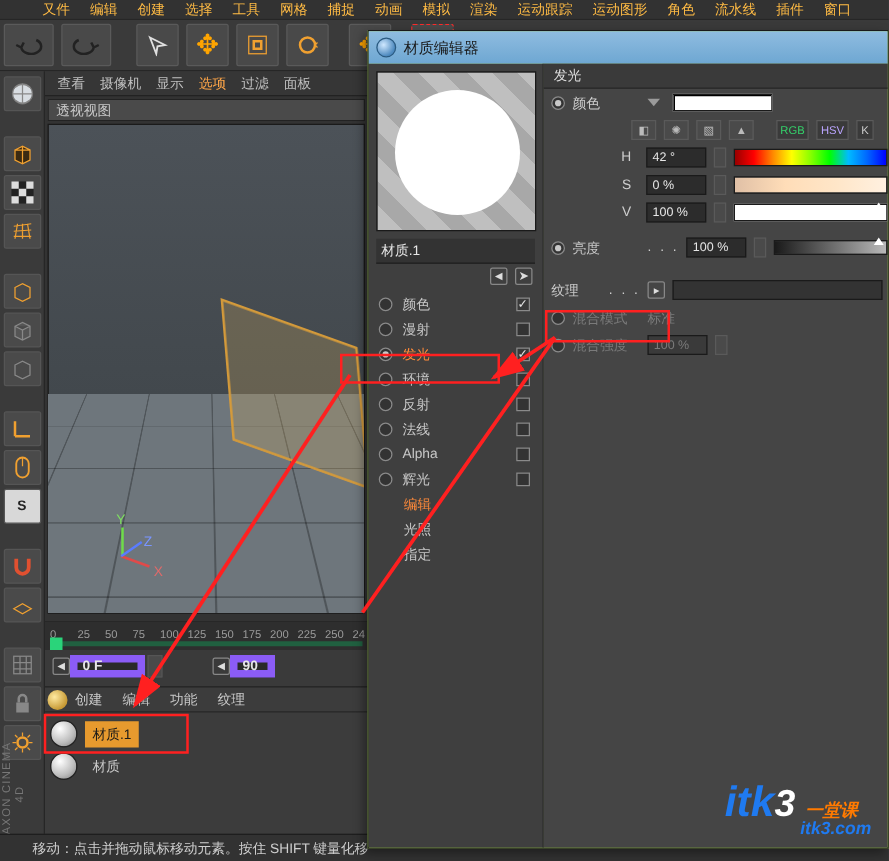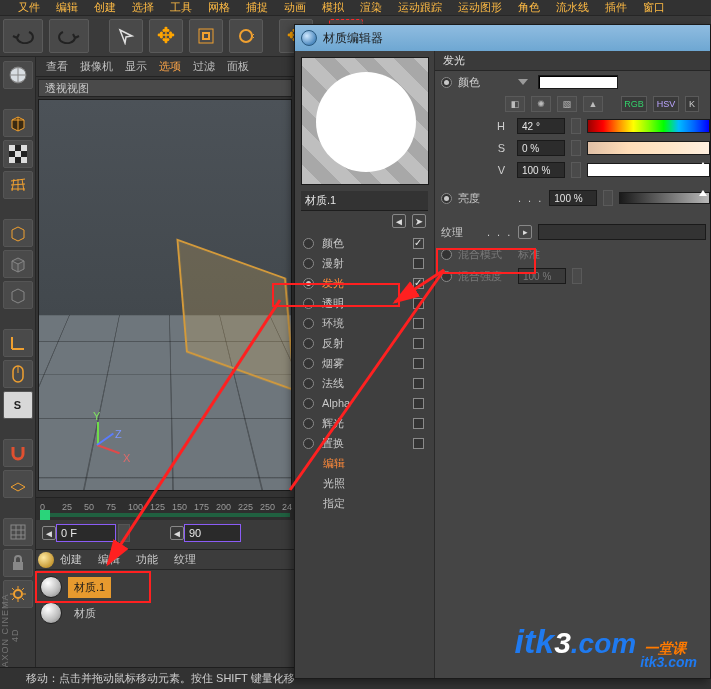--- a/index.html
+++ b/index.html
@@ -1,19 +1,19 @@
 <!DOCTYPE html>
 <html><head>
 <meta charset="utf-8">
 <style>
   * { box-sizing: border-box; margin: 0; padding: 0; font-family: "Microsoft YaHei", Arial, sans-serif; }
   body { width: 711px; height: 689px; background: #3d3d3d; color: #c8c8c8; font-size: 11px; position: relative; overflow: hidden; }
 
   
-  .topmenu { position: absolute; left: 0; top: 0; width: 711px; height: 15px; background: #323232; display: flex; gap: 16px; padding-left: 18px; color: #ffbb44; font-size: 11px; align-items: flex-start; overflow:hidden;}
+  .topmenu { position: absolute; left: 0; top: 0; width: 711px; height: 15px; background: #323232; display: flex; gap: 16px; padding-left: 34px; color: #ffbb44; font-size: 11px; align-items: flex-start; overflow:hidden;}
   .topmenu span { color:#ffbb44; white-space:nowrap; }
 
   
   .maintool { position:absolute; left:0; top:15px; width:711px; height:42px; background:#3a3a3a; border-top:1px solid #262626; border-bottom:1px solid #262626; display:flex; align-items:center; }
   .tbtn { width:34px; height:34px; margin:3px; border:1px solid #5a5a5a; background:#494949; border-radius:2px; display:flex; align-items:center; justify-content:center; position:relative;}
   .tbtn.big { width:40px; height:34px; }
   .arrow-cross { color:#ffa500; font-size:22px; }
   .redline { border:1px dashed #ff2a2a !important; }
 
   
@@ -46,21 +46,21 @@
   .gizmo .lx { position:absolute; left:44px; top:30px; color:#e06a6a; }
   .gizmo .lz { position:absolute; left:36px; top:6px; color:#7a95ff; }
 
   
   .timeline { position:absolute; left:36px; top:497px; width:258px; height:52px; background:#3a3a3a; border-top:1px solid #222; }
   .ruler { height:22px; background:#2e2e2e; position:relative; color:#9a9a9a; font-size:9px; }
   .ruler span { position:absolute; top:4px; }
   .rulerbar { position:absolute; left:4px; top:15px; right:4px; height:4px; background:#206040; }
   .rulerhead { position:absolute; left:4px; top:12px; width:10px; height:10px; background:#2ad47a; }
   .tl2 { height:26px; display:flex; align-items:center; gap:40px; padding:0 6px;}
-  .fld { height:18px; width:60px; background:#2a2a2a; border:1px solid #8b5cf6; color:#e6e6e6; padding-left:4px; display:flex; align-items:center;}
+  .fld { height:18px; width:60px; background:#2a2a2a; border:6px solid #8b5cf6; color:#e6e6e6; padding-left:4px; display:flex; align-items:center;font-weight:bold;}
   .spin { width:12px; height:18px; border:1px solid #555; background:#4a4a4a; margin-left:2px;}
 
   
   .matpanel { position:absolute; left:36px; top:549px; width:258px; height:118px; background:#3c3c3c; border-top:1px solid #222; }
   .matmenu { height:20px; display:flex; gap:16px; align-items:center; padding-left:24px; border-bottom:1px solid #262626; position:relative;}
   .matmenu span { color:#c8c8c8; }
   .maticon { position:absolute; left:2px; top:2px; width:16px; height:16px; border-radius:50%; background:radial-gradient(circle at 35% 35%, #ffe9a0, #c79a35 70%); }
   .matlist { padding:4px; }
   .matrow { display:flex; align-items:center; height:26px; gap:6px; }
   .swatch { width:22px; height:22px; border-radius:50%; background:radial-gradient(circle at 35% 30%, #fff, #bcbcbc 60%, #7a7a7a); border:1px solid #222; }
@@ -337,21 +337,21 @@
       <div class="rulerhead"></div>
   </div>
   <div class="tl2">
     <div style="display:flex;align-items:center;">
       <div class="circ">◄</div>
       <div class="fld">0 F</div>
       <div class="spin"></div>
     </div>
     <div style="display:flex;align-items:center;">
       <div class="circ">◄</div>
-      <div class="fld" style="width:57px">90</div>
+      <div class="fld" style="width:36px">90</div>
     </div>
   </div>
 </div>
 
 <div class="matpanel">
   <div class="matmenu">
     <div class="maticon"></div>
     <span>创建</span>
     <span>编辑</span>
     <span>功能</span>
@@ -402,56 +402,41 @@
             <span>漫射</span>
             <div class="chk"></div>
           </div>
         <div class="chan selected">
             <div class="radio on"></div>
             <span>发光</span>
             <div class="chk on"></div>
           </div>
         <div class="chan">
             <div class="radio"></div>
-            <span>透明</span>
-            <div class="chk"></div>
-          </div>
-        <div class="chan">
-            <div class="radio"></div>
             <span>环境</span>
             <div class="chk"></div>
           </div>
         <div class="chan">
             <div class="radio"></div>
             <span>反射</span>
             <div class="chk"></div>
           </div>
         <div class="chan">
             <div class="radio"></div>
-            <span>烟雾</span>
-            <div class="chk"></div>
-          </div>
-        <div class="chan">
-            <div class="radio"></div>
             <span>法线</span>
             <div class="chk"></div>
           </div>
         <div class="chan">
             <div class="radio"></div>
             <span>Alpha</span>
             <div class="chk"></div>
           </div>
         <div class="chan">
             <div class="radio"></div>
             <span>辉光</span>
-            <div class="chk"></div>
-          </div>
-        <div class="chan">
-            <div class="radio"></div>
-            <span>置换</span>
             <div class="chk"></div>
           </div>
         <div class="chan textonly selected">
             <span>编辑</span>
           </div>
         <div class="chan textonly">
             <span>光照</span>
           </div>
         <div class="chan textonly">
             <span>指定</span>
@@ -536,18 +521,17 @@
       </marker>
     </defs>
   <line x1="280" y1="300" x2="108" y2="564" stroke="#ff2020" stroke-width="3" marker-end="url(#ah)"></line>
   <line x1="444" y1="270" x2="290" y2="490" stroke="#ff2020" stroke-width="3"></line>
   <line x1="444" y1="270" x2="395" y2="302" stroke="#ff2020" stroke-width="3" marker-end="url(#ah)"></line>
 </svg>
 
 <div class="wm">
   <span class="a">itk</span>
     <span class="b">3</span>
-    <span class="c">.com</span>
   <span style="display:flex;flex-direction:column;line-height:1;margin-left:4px;">
     <span class="d">一堂课</span>
     <span class="e">itk3.com</span>
   </span>
 </div>
 
 </body></html>

